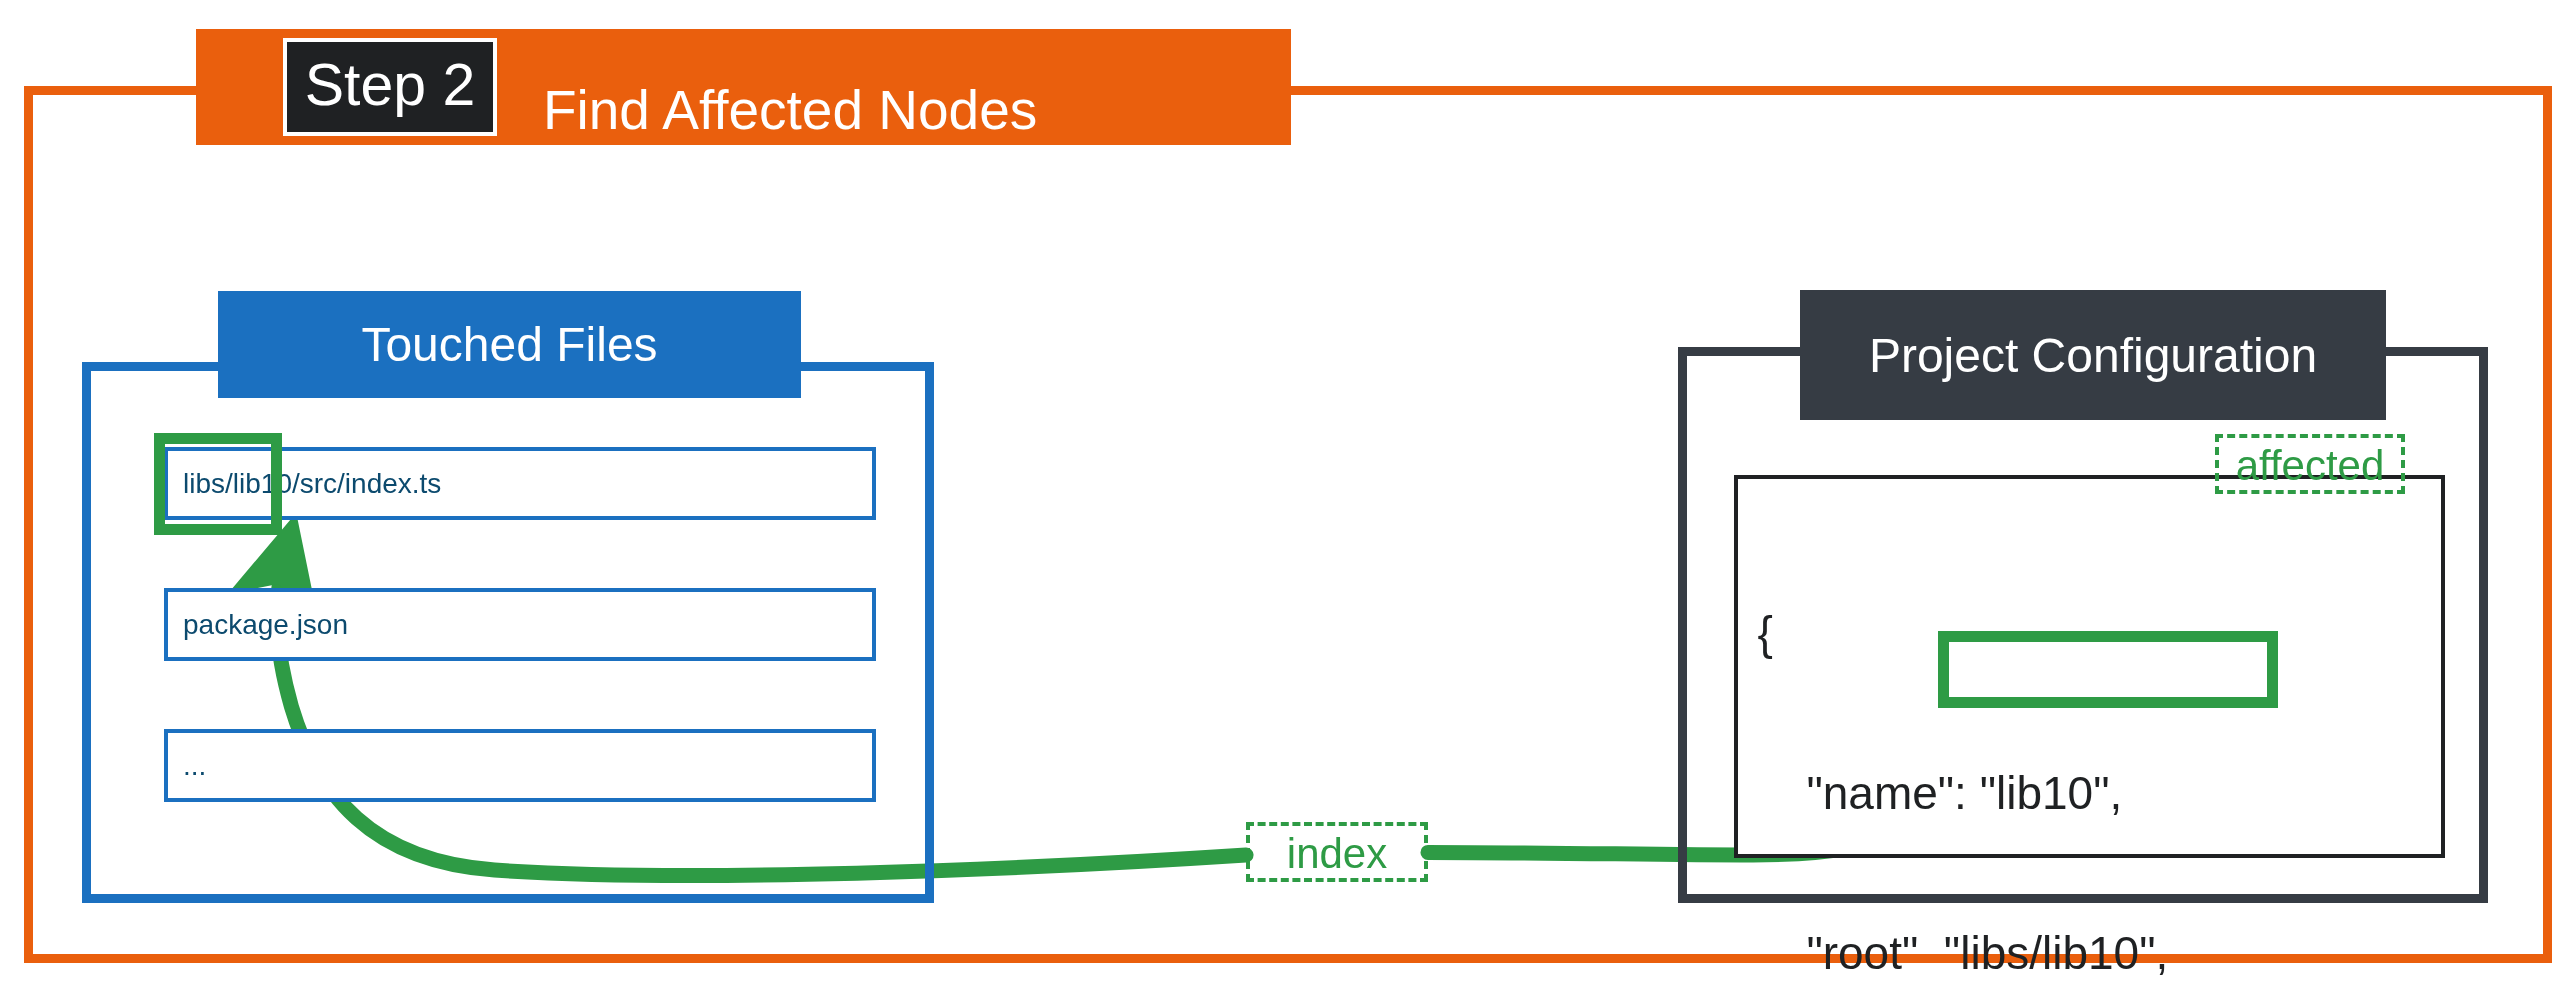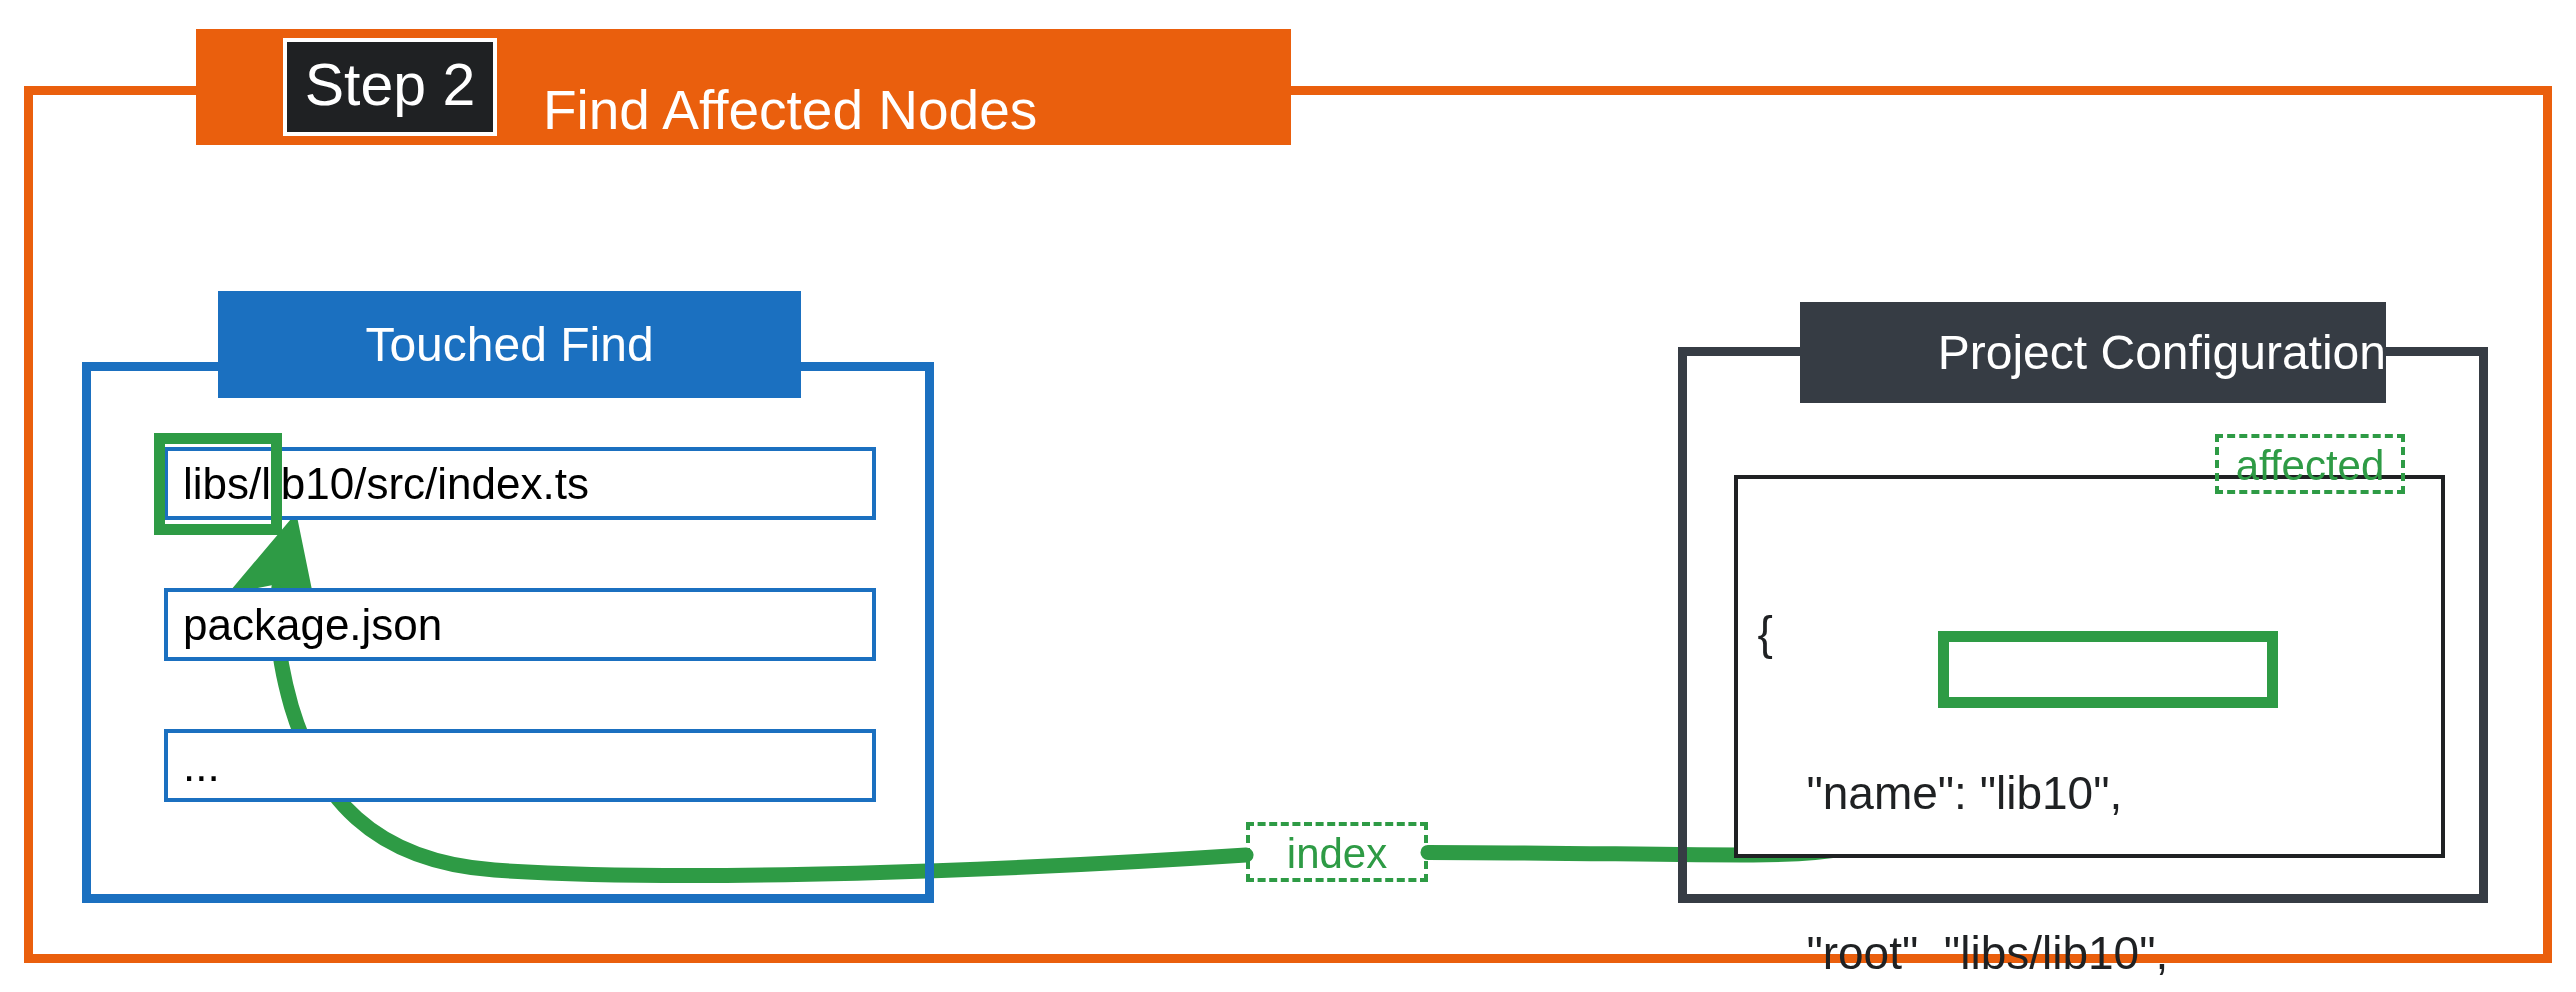--- a/index.html
+++ b/index.html
@@ -100,22 +100,22 @@
     width: 712px;
     height: 73px;
     border: 4.4px solid #1B70C0;
     box-sizing: border-box;
     background: #ffffff;
     display: flex;
     align-items: center;
     padding-left: 15px;
   }
   .file-row span {
-    color: #000000;
-    font-size: 44px;
+    color: #0c4a6e;
+    font-size: 28px;
     white-space: nowrap;
     text-align: center;
   }
   .file-row.r0 { top: 447px; }
   .file-row.r1 { top: 588px; }
   .file-row.r2 { top: 729px; }
 
   
   .hl-file {
     position: absolute;
@@ -135,27 +135,27 @@
     top: 347px;
     width: 810px;
     height: 556px;
     border: 9.7px solid #363C44;
     box-sizing: border-box;
     background: transparent;
   }
   .config-header {
     position: absolute;
     left: 1800px;
-    top: 302px;
+    top: 290px;
     width: 586px;
-    height: 101px;
+    height: 130px;
     background: #363C44;
     display: flex;
     align-items: center;
-    justify-content: flex-end;
+    justify-content: center;
     box-sizing: border-box;
   }
   .config-header span {
     color: #ffffff;
     font-size: 48px;
     white-space: nowrap;
   }
 
   .code-box {
     position: absolute;
@@ -248,21 +248,21 @@
   <div class="outer-frame"></div>
 
   <div class="step-banner">
     <div class="step-badge">Step 2</div>
     <div class="step-title">Find Affected Nodes</div>
   </div>
 
   <div class="touched-box"></div>
 
   <div class="touched-header">
-    <span>Touched Find</span>
+    <span>Touched Files</span>
   </div>
 
   <div class="file-row r0">
     <span>libs/lib10/src/index.ts</span>
   </div>
   <div class="file-row r1">
     <span>package.json</span>
   </div>
   <div class="file-row r2">
     <span>...</span>

